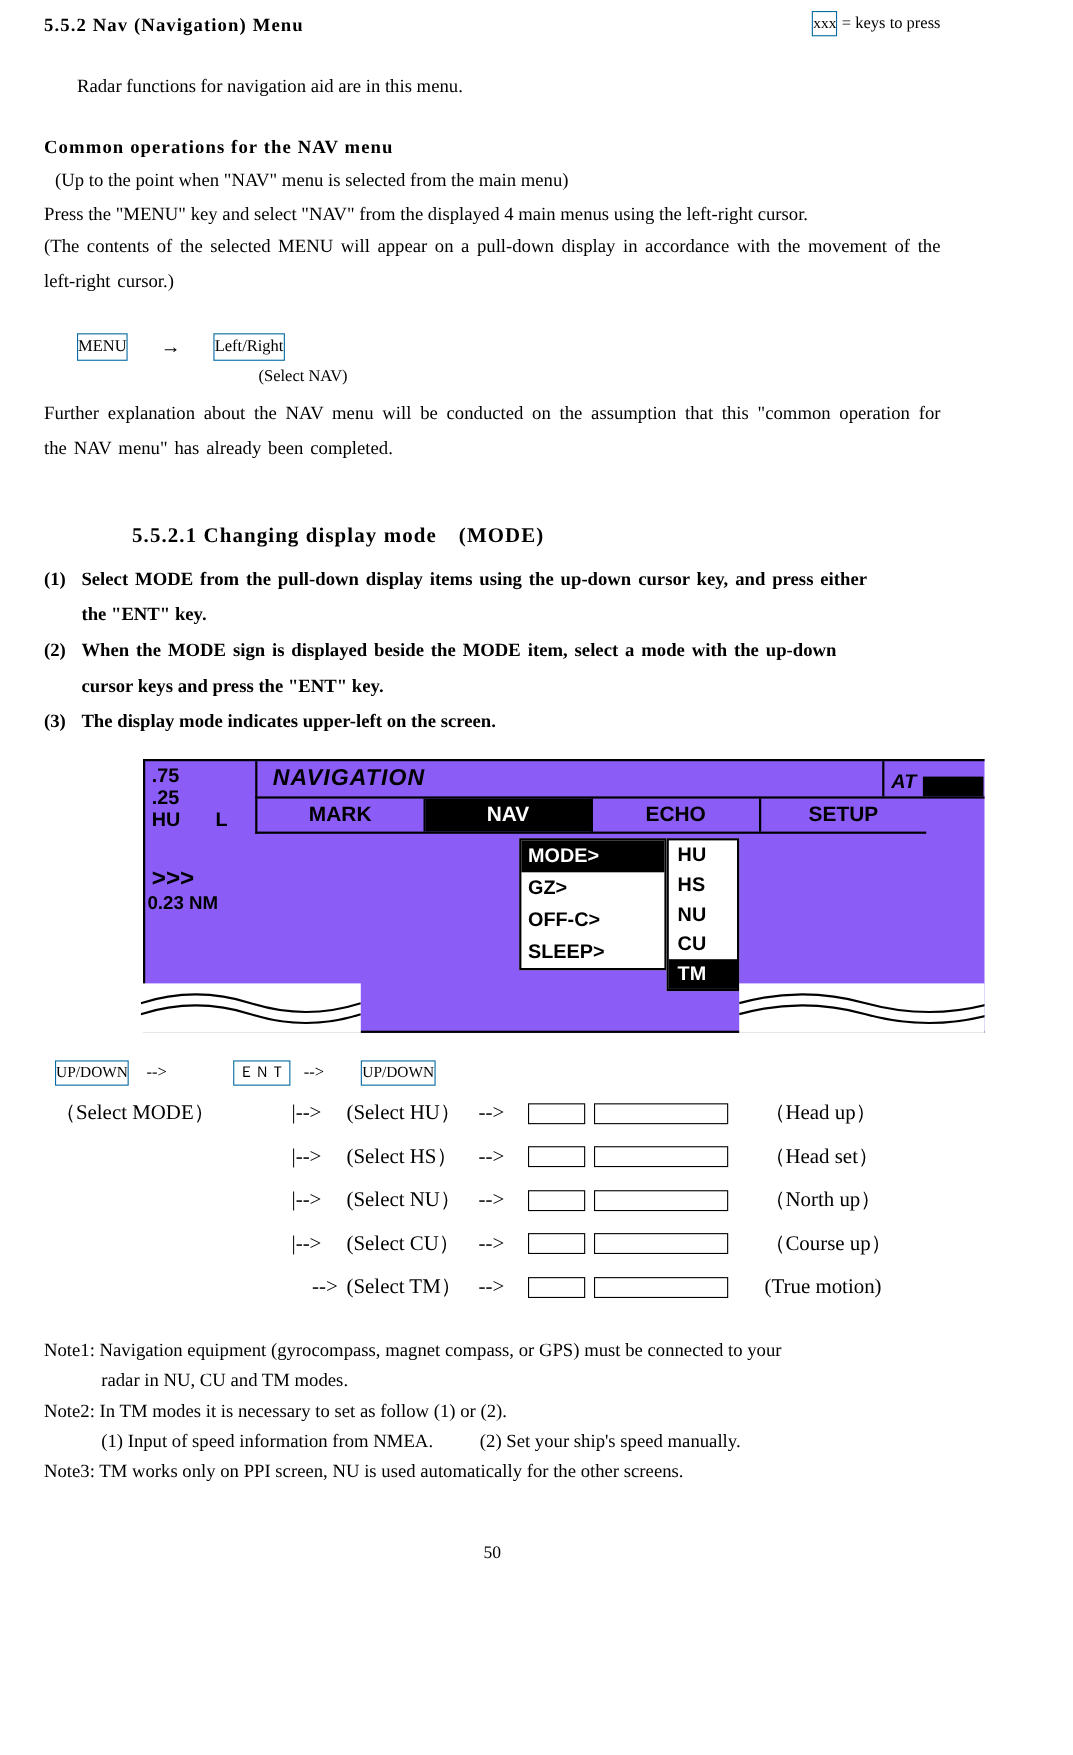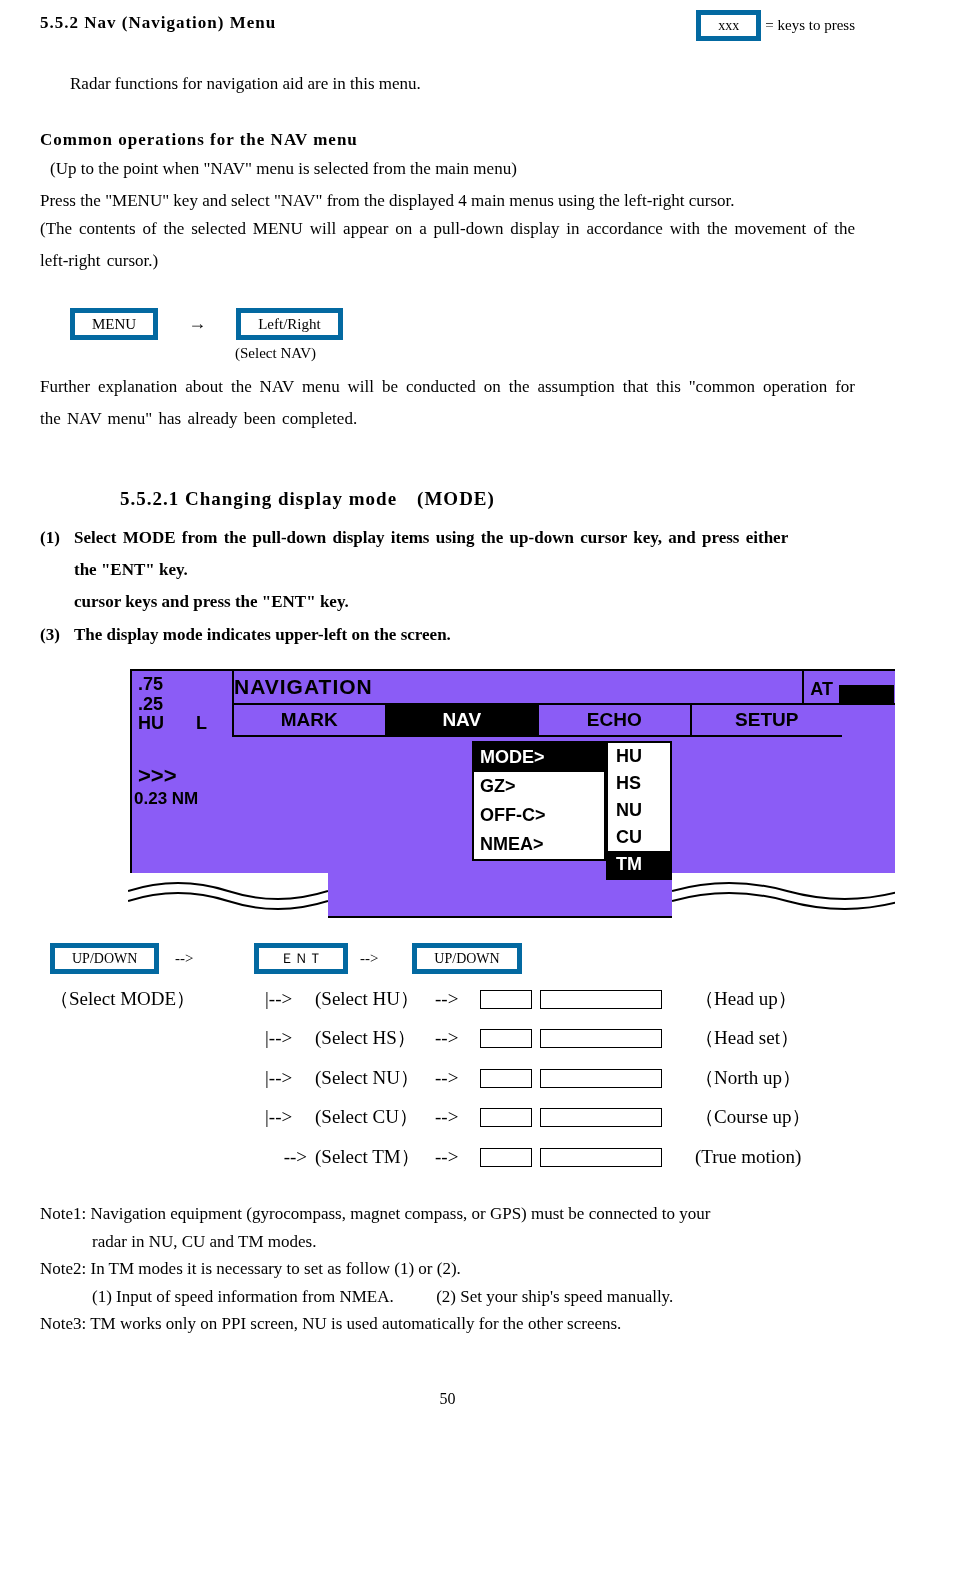--- a/index.html
+++ b/index.html
@@ -8,21 +8,21 @@
     line-height: 1.5;
     color: #000;
     margin: 0;
     padding: 10px 40px 40px 40px;
     width: 895px;
     box-sizing: border-box;
   }
   .top-row { display:flex; align-items:flex-start; }
   .section-num { font-weight: bold; letter-spacing: 1px; font-size:17px; }
   .keys-legend { margin-left:auto; display:flex; align-items:center; gap:4px; font-size:15px; }
-  .keybox { border:5px solid #0369a1; padding:0 17px; font-size:14px; }
+  .keybox { border:1px solid #0369a1; padding:0 0; font-size:14px; }
   .para { margin-top: 30px; margin-left: 30px; }
   .bold-head { font-weight:bold; letter-spacing:1px; margin-top:30px; }
   .just { text-align: justify; }
   .just-wide { text-align: justify; text-justify: inter-word; word-spacing: 2px; line-height:1.9; }
   .key-seq { display:flex; align-items:center; gap:30px; margin-left:30px; margin-top:30px; }
   .key-seq .keybox { font-size:15px; }
   .arrow { font-size:18px; }
   .sel-nav { margin-left:195px; font-size:15px; margin-top:2px; }
   .subsection { font-weight:bold; letter-spacing:1px; margin-top:50px; margin-left:80px; font-size:19px;}
   ol.steps { list-style:none; padding:0; margin:8px 0 0 0;}
@@ -30,21 +30,21 @@
   .step-num { display:inline-block; width: 34px; }
   .step-body-indent { margin-left:34px; text-align:justify; line-height:1.9;}
   
   .diagram { margin:18px 0 0 90px; position:relative; width:770px;}
   .diag-outer { border:2px solid #000; height:245px; position:relative; background:#8b5cf6;}
   .diag-left { position:absolute; left:6px; top:4px; font-family: Arial, Helvetica, sans-serif; font-weight:bold; font-size:18px; line-height:1.1;}
   .diag-left .hu-l { display:flex; gap:32px;}
   .diag-left .chev { margin-top:30px; font-size:22px; letter-spacing:0;}
   .diag-left .nm { font-weight:bold; font-family:Arial,Helvetica,sans-serif; font-size:17px; margin-top:2px; margin-left:-4px; }
   .diag-title-wrap { position:absolute; left:100px; right:0; top:0;}
-  .diag-title { border-left:2px solid #000; border-bottom:2px solid #000; height:32px; display:flex; align-items:center; padding-left:0; position:relative;}
+  .diag-title { border-left:2px solid #000; border-bottom:2px solid #000; height:32px; display:flex; align-items:center; padding-left:14px; position:relative;font-style:italic;}
   .diag-title span.t { font-family: Arial, Helvetica, sans-serif; font-weight:bold; font-size:21px; letter-spacing:1px;}
   .diag-at { position:absolute; right:0; top:0; display:flex; align-items:flex-end; border-left:2px solid #000; height:32px;}
   .diag-at .at-label{ font-family:Arial,Helvetica,sans-serif; font-weight:bold; font-size:18px; padding:0 6px;}
   .diag-at .at-bar { width:55px; height:18px; background:#000; margin-right:4px;}
   .tabs-row { display:flex; border-left:2px solid #000; height:30px; border-bottom:2px solid #000; margin-right:56px;}
   .tab { flex:1; text-align:center; font-family:Arial,Helvetica,sans-serif; font-weight:bold; font-size:19px; display:flex; align-items:center; justify-content:center; border-right:2px solid #000;}
   .tab.active { background:#000; color:#fff;}
   .tabs-row .tab:last-child { border-right:none; }
   .dropdown { position:absolute; left:340px; top:70px; width:130px; border:2px solid #000; background:#fff;}
   .dd-item { font-family:Arial,Helvetica,sans-serif; font-weight:bold; font-size:18px; padding:1px 6px; display:flex; justify-content:flex-start; align-items:center;}
@@ -100,20 +100,21 @@
 <div class="just-wide" style="margin-top:6px;">Further explanation about the NAV menu will be conducted on the assumption that this "common operation for the NAV menu" has already been completed.</div>
 
 <div class="subsection">5.5.2.1 Changing display mode　(MODE)</div>
 
 <ol class="steps">
   <li>
     <div class="just-wide"><span class="step-num">(1)</span><span>Select MODE from the pull-down display items using the up-down cursor key, and press either</span></div>
     <div class="step-body-indent">the "ENT" key.</div>
   </li>
   <li>
+    <div class="just-wide"><span class="step-num">(2)</span><span>When the MODE sign is displayed beside the MODE item, select a mode with the up-down</span></div>
     <div class="step-body-indent">cursor keys and press the "ENT" key.</div>
   </li>
   <li>
     <div><span class="step-num">(3)</span><span>The display mode indicates upper-left on the screen.</span></div>
   </li>
 </ol>
 
 <div class="diagram">
   <div class="diag-outer">
     <div class="diag-left">
@@ -148,21 +149,21 @@
         </div>
       <div class="dd-item">
           <span>GZ</span>
           <span>&gt;</span>
         </div>
       <div class="dd-item">
           <span>OFF-C</span>
           <span>&gt;</span>
         </div>
       <div class="dd-item">
-          <span>NMEA</span>
+          <span>SLEEP</span>
           <span>&gt;</span>
         </div>
     </div>
     <div class="submenu">
       <div class="sm-item">HU</div>
       <div class="sm-item">HS</div>
       <div class="sm-item">NU</div>
       <div class="sm-item">CU</div>
       <div class="sm-item active">TM</div>
     </div>

